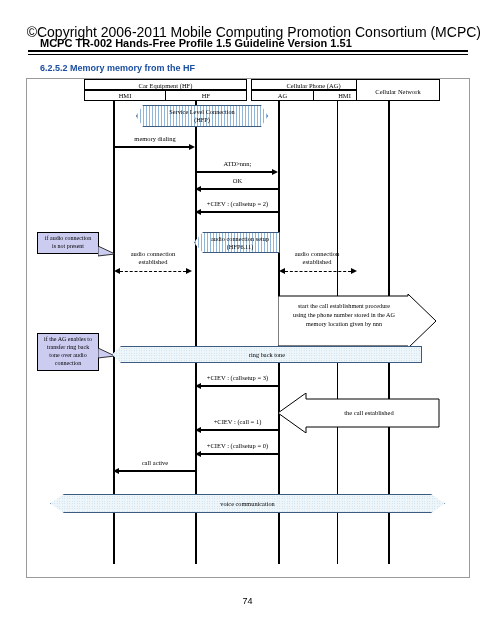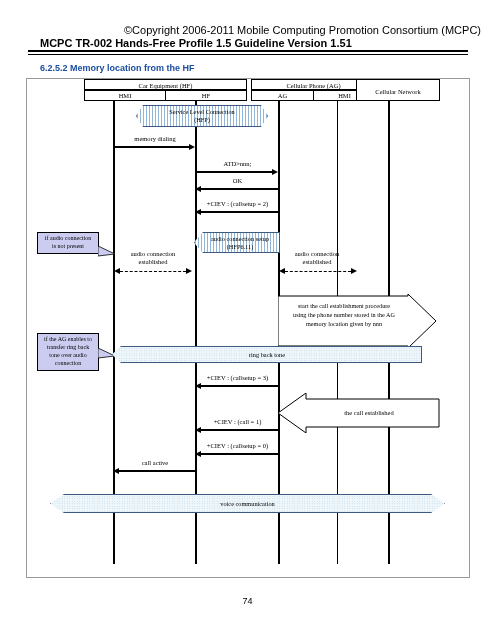--- a/index.html
+++ b/index.html
@@ -6,21 +6,21 @@
   body{
     width:495px;height:640px;background:#ffffff;
     font-family:"Liberation Serif",serif;
     position:relative;overflow:hidden;
   }
   
   #header{position:absolute;left:0;top:0;width:495px;}
   #copyright{
     position:absolute;right:14px;top:24px;
     font-family:"Liberation Sans",sans-serif;
-    font-size:11px;color:#000;white-space:nowrap;
+    font-size:14px;color:#000;white-space:nowrap;
   }
   #doc-title{
     position:absolute;left:40px;top:37px;
     font-family:"Liberation Sans",sans-serif;
     font-size:11px;font-weight:bold;color:#000;white-space:nowrap;
   }
   #header-rule{
     position:absolute;left:28px;top:50px;width:440px;
     border-top:2px solid #000;border-bottom:1px solid #000;height:2px;
   }
@@ -116,21 +116,21 @@
     line-height:1.45;white-space:pre-line;
   }
 </style>
 </head>
 <body>
 
 <div id="header">
   <div id="copyright">©Copyright 2006-2011 Mobile Computing Promotion Consortium (MCPC)</div>
   <div id="doc-title">MCPC TR-002 Hands-Free Profile 1.5 Guideline Version 1.51</div>
   <div id="header-rule"></div>
-  <div id="section-title">6.2.5.2 Memory location from the HF</div>
+  <div id="section-title">6.2.5.2 Memory memory from the HF</div>
 </div>
 
 <div id="diagram">
 
   <div class="outer-frame"></div>
 
   <div class="actor-box" style="left:58px;top:1px;width:163px;height:11px;">
     <div class="actor-title">Car Equipment (HF)</div>
   </div>
   <div class="sub-box" style="left:58px;top:12px;width:82px;">

